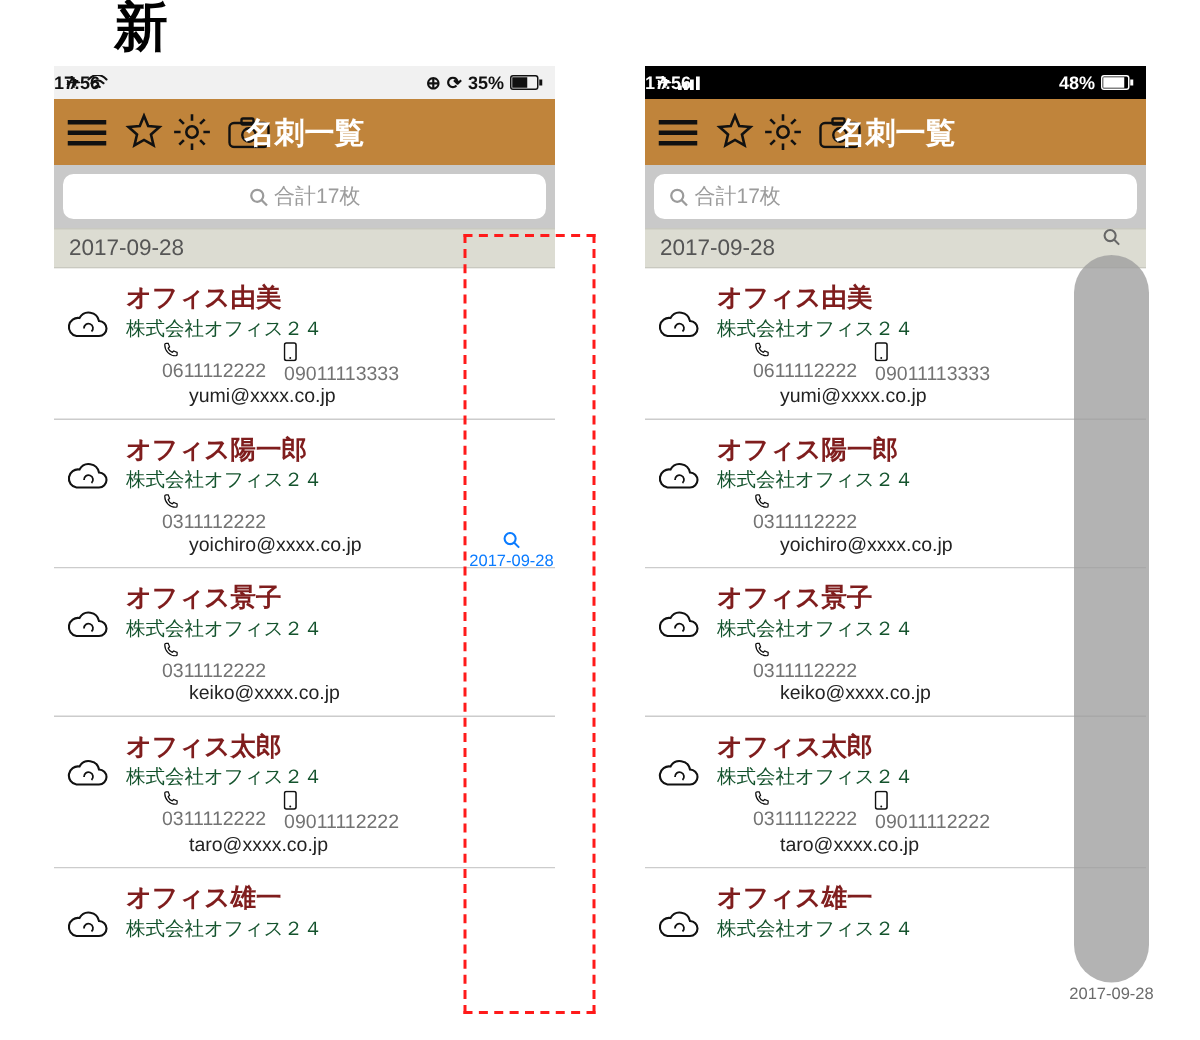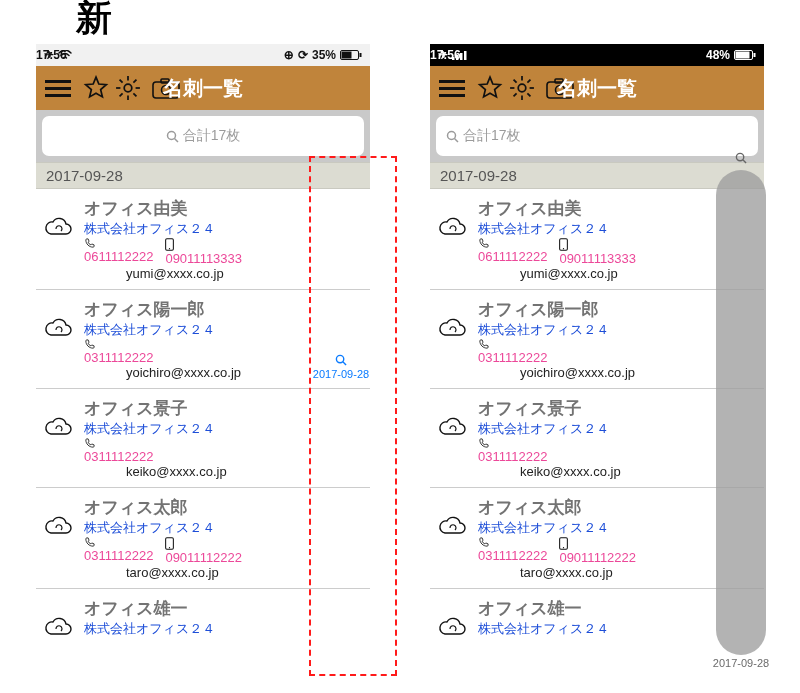--- a/index.html
+++ b/index.html
@@ -59,21 +59,21 @@
   .icon-btn {
     width: 32px; height: 32px;
     display: flex; align-items: center; justify-content: center;
     cursor: pointer;
   }
 
   .searchwrap { padding: 6px; background: #c9c9c9; }
   .searchbox {
     background: #fff;
     border-radius: 7px;
-    height: 40px;
+    height: 30px;
     display: flex;
     align-items: center;
     justify-content: center;
     gap: 4px;
     color: #9b9b9b;
     font-size: 14px;
     padding: 0 10px;
   }
   .searchbox.left { justify-content: flex-start; }
 
@@ -89,23 +89,23 @@
   .row {
     display: flex;
     align-items: flex-start;
     padding: 8px 6px 8px 6px;
     border-bottom: 1px solid #ccc;
     background: #fff;
     gap: 8px;
   }
   .row .cloud { width: 34px; padding-top: 18px; flex-shrink: 0; }
   .row .body { flex: 1; min-width: 0; }
-  .row .name { font-weight: 700; font-size: 17px; color: #737373; }
-  .row .company { font-size: 13px; color: #1d4ed8; }
-  .row .phones { font-size: 13px; color: #ec4899; display: flex; gap: 12px; }
+  .row .name { font-weight: 700; font-size: 17px; color: #7f1d1d; }
+  .row .company { font-size: 13px; color: #14532d; }
+  .row .phones { font-size: 13px; color: #737373; display: flex; gap: 12px; margin-left: 24px; }
   .row .email { font-size: 13px; color: #222; word-break: break-all; margin-left: 42px; }
 
   .sideindex {
     position: absolute;
     right: 2px;
     top: 150px;
     width: 58px;
     text-align: center;
     color: #0a7bff;
     font-size: 11px;

